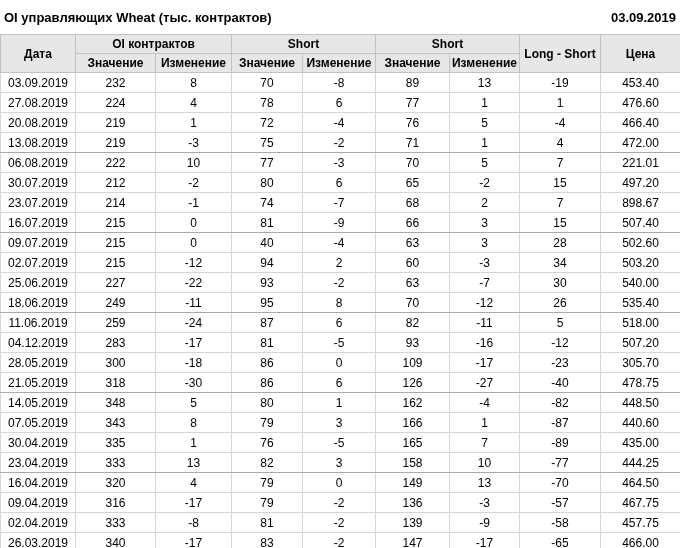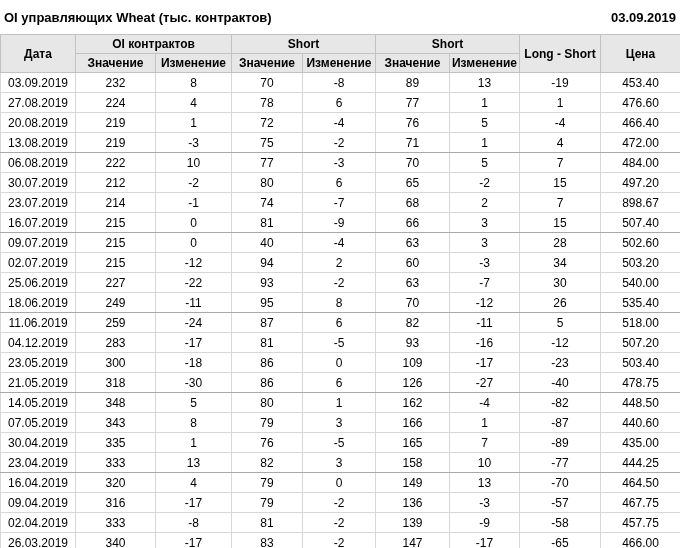--- a/index.html
+++ b/index.html
@@ -135,21 +135,21 @@
   </tr>
         <tr>
     <td>06.08.2019</td>
     <td>222</td>
     <td class="pos">10</td>
     <td>77</td>
     <td class="neg">-3</td>
     <td>70</td>
     <td class="pos">5</td>
     <td>7</td>
-    <td>484.00</td>
+    <td>221.01</td>
   </tr>
         <tr>
     <td>30.07.2019</td>
     <td>212</td>
     <td class="neg">-2</td>
     <td>80</td>
     <td class="pos">6</td>
     <td>65</td>
     <td class="neg">-2</td>
     <td>15</td>
@@ -237,29 +237,29 @@
     <td>283</td>
     <td class="neg">-17</td>
     <td>81</td>
     <td class="neg">-5</td>
     <td>93</td>
     <td class="neg">-16</td>
     <td>-12</td>
     <td>507.20</td>
   </tr>
         <tr>
-    <td>23.05.2019</td>
+    <td>28.05.2019</td>
     <td>300</td>
     <td class="neg">-18</td>
     <td>86</td>
     <td class="neg">0</td>
     <td>109</td>
     <td class="neg">-17</td>
     <td>-23</td>
-    <td>503.40</td>
+    <td>305.70</td>
   </tr>
         <tr class="group-end">
     <td>21.05.2019</td>
     <td>318</td>
     <td class="neg">-30</td>
     <td>86</td>
     <td class="pos">6</td>
     <td>126</td>
     <td class="neg">-27</td>
     <td>-40</td>

